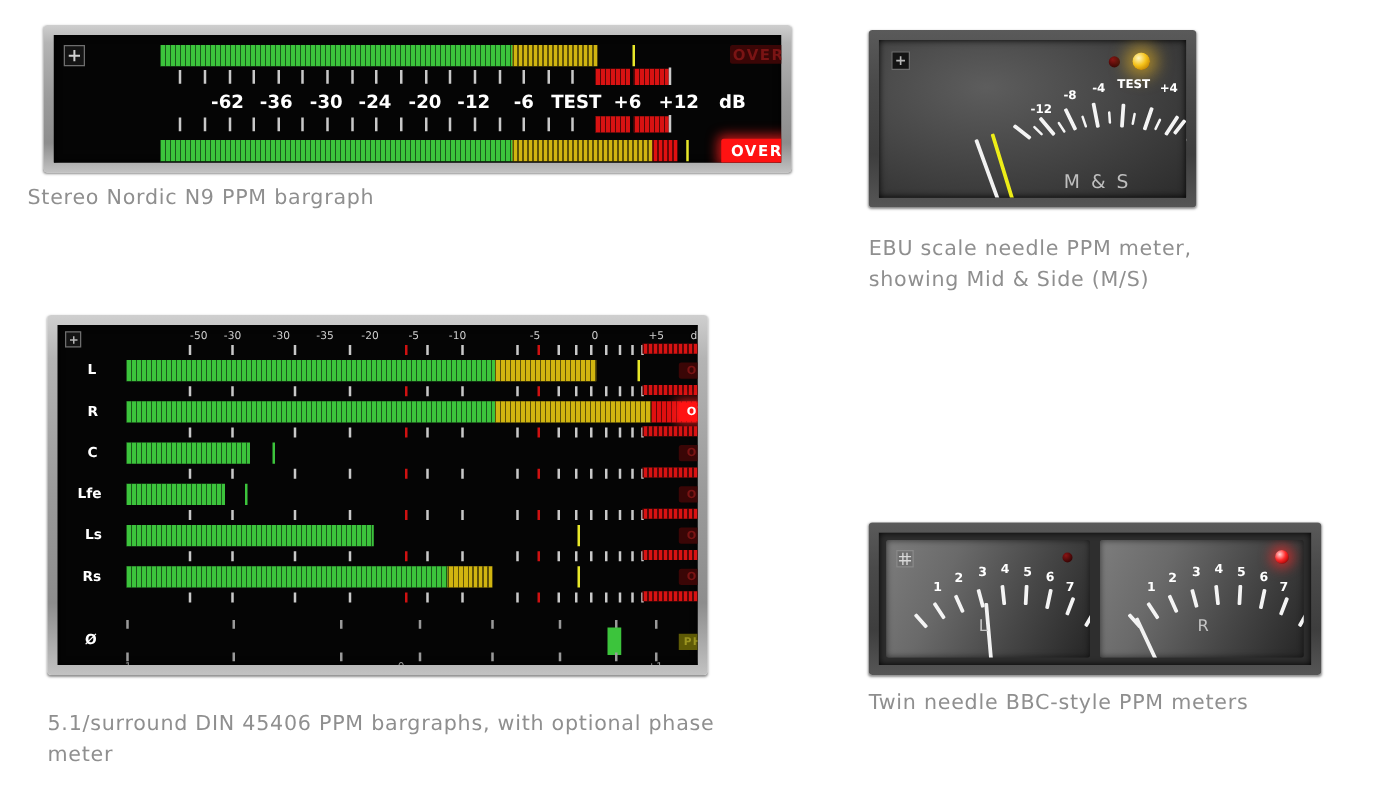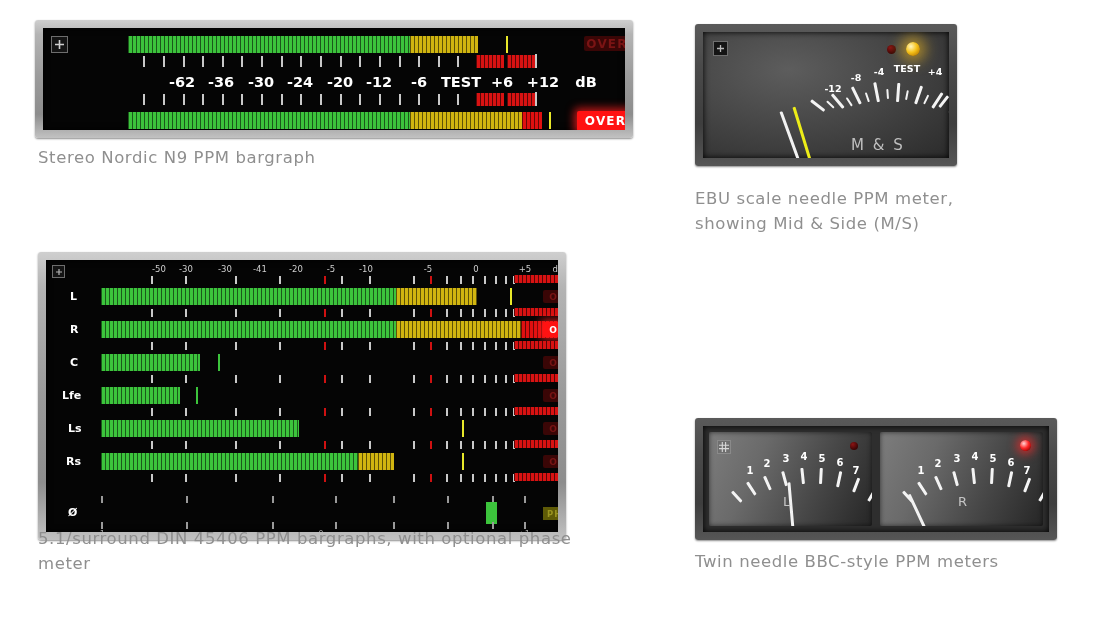--- a/index.html
+++ b/index.html
@@ -104,23 +104,23 @@
   #bbc{left:695px;top:418px;width:362px;height:122px;}
   #bbc .screen{background:#2e2e2e;padding:6px;display:flex;gap:8px;box-sizing:border-box;}
   .bbc-face{position:relative;flex:1;height:100%;overflow:hidden;border-radius:2px;
     background:linear-gradient(115deg,#7d7d7d 0%,#6a6a6a 30%,#474747 65%,#262626 100%);
     box-shadow:inset 0 0 5px rgba(0,0,0,.6);}
   .bbc-lbl{position:absolute;color:#c4c4c4;font-size:13px;
     font-family:"DejaVu Sans","Liberation Sans",sans-serif;}
   .bbc-num{position:absolute;color:#ffffff;font-size:10px;font-weight:bold;
     transform:translate(-50%,-50%);font-family:"DejaVu Sans","Liberation Sans",sans-serif;}
 
-  .cap1{position:absolute;left:38px;top:145px;}
+  .cap1{position:absolute;left:22px;top:145px;}
   .cap2{position:absolute;left:695px;top:186px;width:270px;}
-  .cap3{position:absolute;left:38px;top:526px;width:545px;}
+  .cap3{position:absolute;left:38px;top:566px;width:545px;}
   .cap4{position:absolute;left:695px;top:549px;width:330px;}
 </style>
 </head>
 <body>
 
 <div class="frame" id="nordic">
   <div class="screen">
 
     <div class="handle" style="left:8px;top:8px;">
       <svg width="11" height="11" viewBox="0 0 11 11">
@@ -262,21 +262,21 @@
     <div class="handle" style="left:6px;top:5px;width:13px;height:13px;">
       <svg width="8" height="8" viewBox="0 0 8 8">
           <path d="M4 1v6M1 4h6" stroke="#b5b5b5" stroke-width="1.2"></path>
         </svg>
     </div>
 
     <div>
       <div class="s-num" style="left:113px;top:4px;">-50</div>
       <div class="s-num" style="left:140px;top:4px;">-30</div>
       <div class="s-num" style="left:179px;top:4px;">-30</div>
-      <div class="s-num" style="left:214px;top:4px;">-41</div>
+      <div class="s-num" style="left:214px;top:4px;">-35</div>
       <div class="s-num" style="left:250px;top:4px;">-20</div>
       <div class="s-num" style="left:285px;top:4px;">-5</div>
       <div class="s-num" style="left:320px;top:4px;">-10</div>
       <div class="s-num" style="left:382px;top:4px;">-5</div>
       <div class="s-num" style="left:430px;top:4px;">0</div>
       <div class="s-num" style="left:479px;top:4px;">+5</div>
       <div class="s-num" style="left:512px;top:4px;">dB</div>
     </div>
 
     <div>

